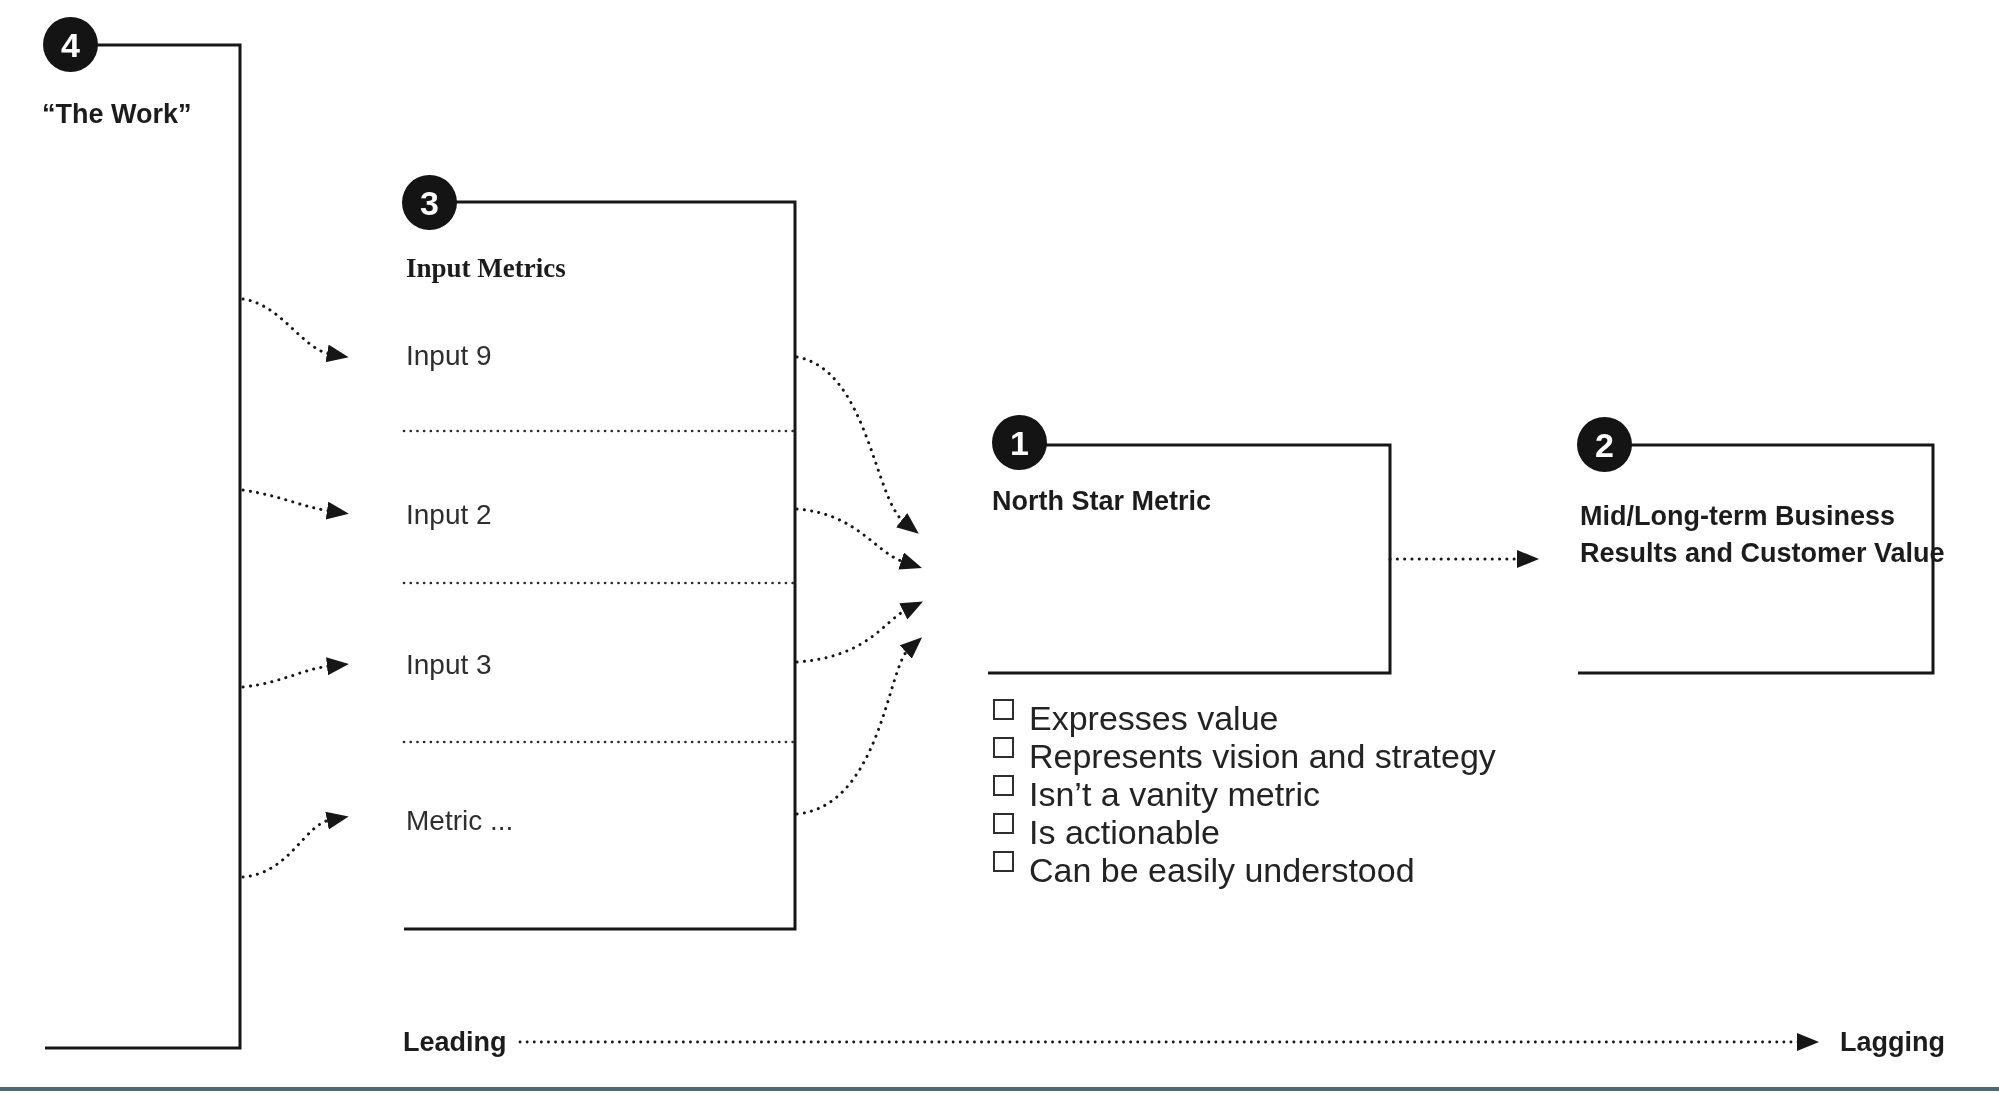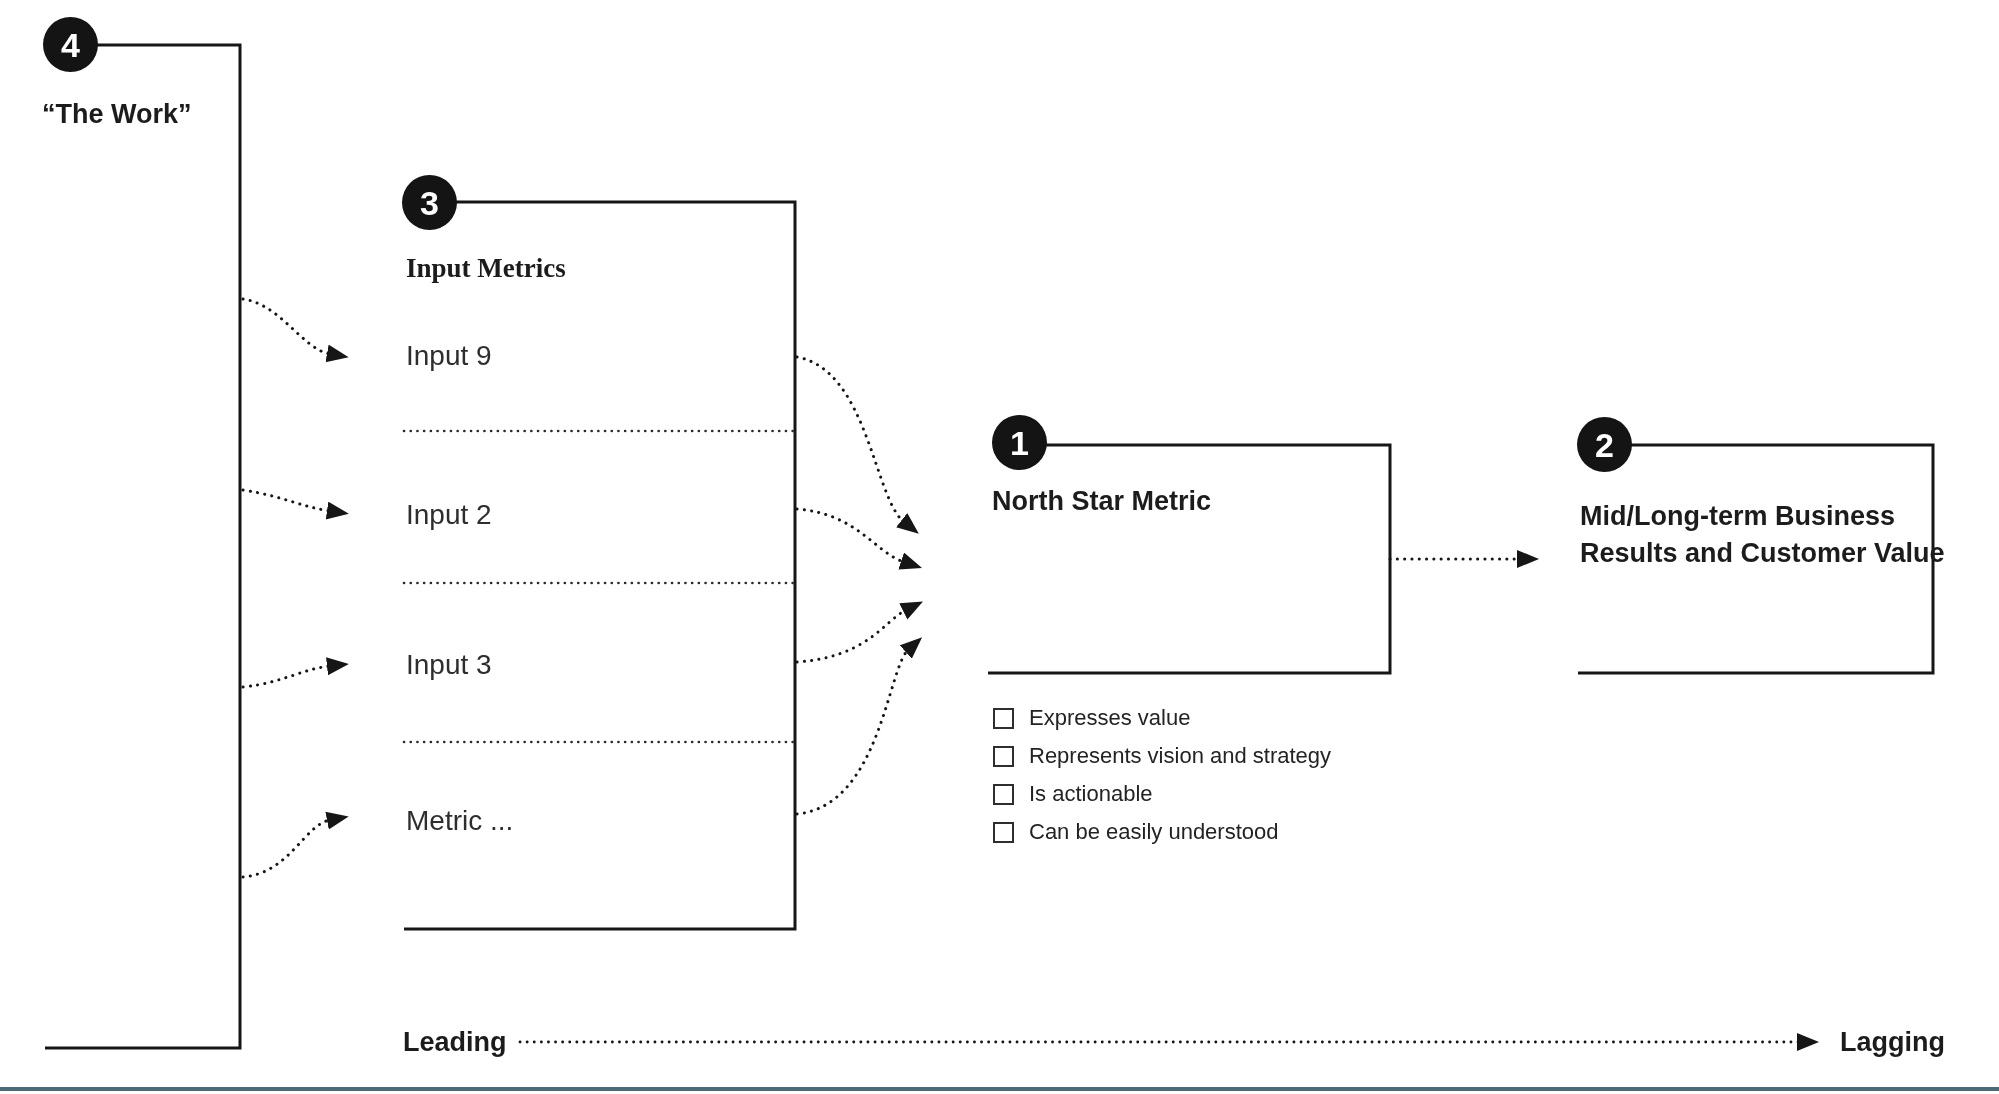--- a/index.html
+++ b/index.html
@@ -12,21 +12,21 @@
     position:absolute;z-index:3;width:55px;height:55px;border-radius:50%;
     background:#141414;color:#ffffff;display:flex;align-items:center;justify-content:center;
     font-weight:bold;font-size:34px;line-height:1;
   }
   .label{position:absolute;z-index:2;white-space:nowrap;line-height:1.1;}
   .bold{font-weight:bold;font-size:27px;}
   .reg{font-size:28px;color:#2e2e2e;}
   .biz{width:372px;white-space:normal;line-height:37px;}
   .checklist{position:absolute;z-index:2;left:993px;top:699px;list-style:none;margin:0;padding:0;}
   .checklist-title{font-weight:bold;font-style:italic;font-size:26px;margin:0 0 15px 2px;}
-  .check-item{display:flex;align-items:center;height:38px;font-size:22px;color:#232323;}
+  .check-item{display:flex;align-items:flex-start;height:38px;font-size:34px;color:#232323;}
   .cb{width:17px;height:17px;border:2.2px solid #2e2e2e;margin-right:15px;flex:0 0 auto;background:#fff;}
   .bottom-rule{position:absolute;z-index:2;left:0;top:1087px;width:1999px;height:4px;}
 </style>
 </head>
 <body>
 
 <div class="stage">
 
   <svg class="wires" width="1999" height="1094" viewBox="0 0 1999 1094">
     <defs>
@@ -81,20 +81,24 @@
     <li class="check-item">
       <span class="cb"></span>
       <span>Expresses value</span>
     </li>
     <li class="check-item">
       <span class="cb"></span>
       <span>Represents vision and strategy</span>
     </li>
     <li class="check-item">
       <span class="cb"></span>
+      <span>Isn’t a vanity metric</span>
+    </li>
+    <li class="check-item">
+      <span class="cb"></span>
       <span>Is actionable</span>
     </li>
     <li class="check-item">
       <span class="cb"></span>
       <span>Can be easily understood</span>
     </li>
   </ul>
 
   <div class="label bold" style="left:403px;top:1028px;">Leading</div>
   <div class="label bold" style="left:1840px;top:1028px;">Lagging</div>

